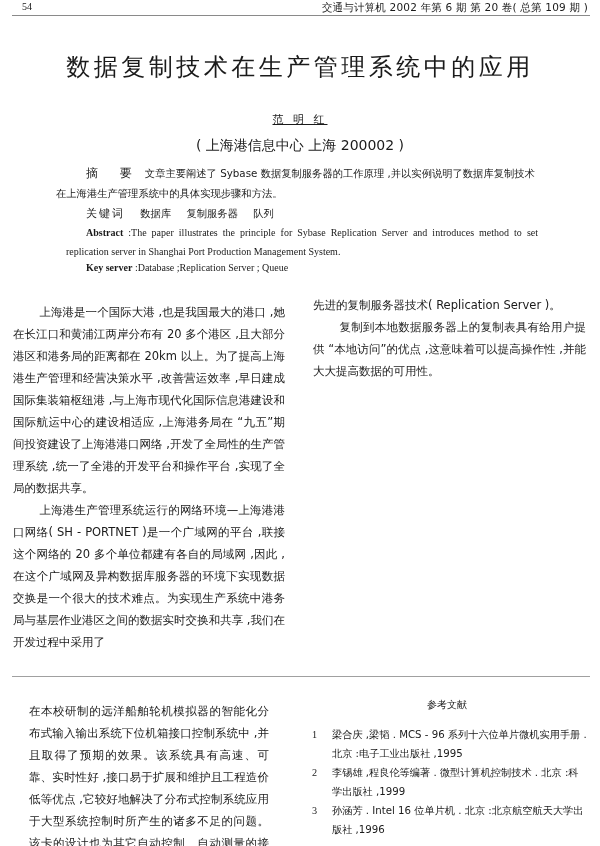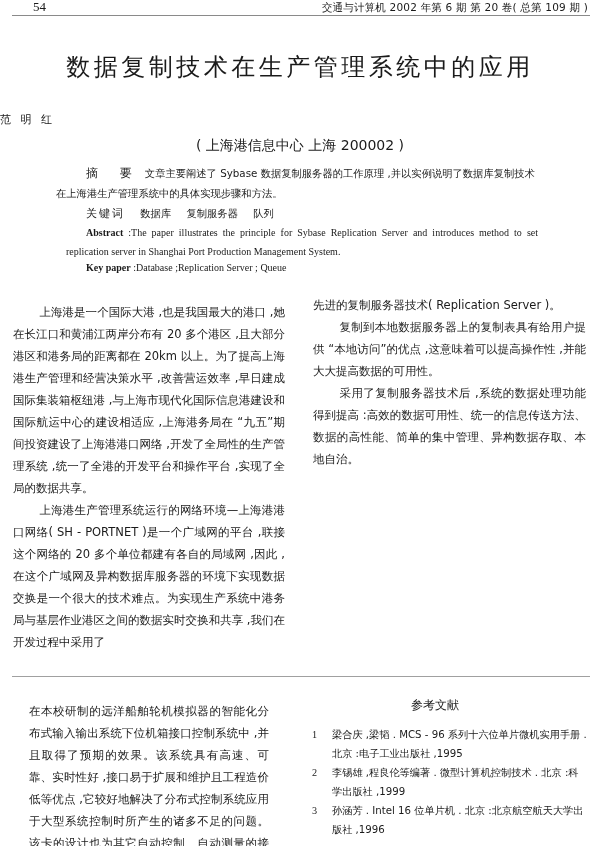--- a/index.html
+++ b/index.html
@@ -5,26 +5,26 @@
     html, body { margin: 0; padding: 0; }
     body {
       width: 600px; height: 846px; overflow: hidden; position: relative;
       background: #ffffff; color: #1a1a1a;
       font-family: "DejaVu Sans", sans-serif;
     }
     .abs { position: absolute; }
     .serif { font-family: "Liberation Serif", "DejaVu Serif", serif; }
 
     
-    .page-num { left: 33px; top: 0px; font-size: 13px; line-height: 14px; }
+    .page-num { left: 22px; top: 0px; font-size: 10px; line-height: 14px; }
     .journal { right: 12px; top: 0px; font-size: 10.5px; line-height: 14px; letter-spacing: 0.2px; }
     .header-rule { left: 12px; top: 15px; width: 578px; height: 1px; background: #8a8a8a; }
 
     .title { left: 0; width: 600px; top: 52px; text-align: center; font-size: 24px; line-height: 30px; letter-spacing: 3.5px; }
-    .author { left: 0; width: 600px; top: 113px; text-align: left; font-size: 11px; line-height: 14px; letter-spacing: 3px; }
+    .author { left: 0; width: 600px; top: 113px; text-align: center; font-size: 11px; line-height: 14px; letter-spacing: 3px; text-decoration: underline; }
     .affil { left: 0; width: 600px; top: 138px; text-align: center; font-size: 14px; line-height: 14px; }
 
     .cn-abstract { left: 56px; width: 480px; top: 163px; font-size: 10.3px; line-height: 20px; text-indent: 30px; }
     .cn-abstract .lbl { font-size: 12px; letter-spacing: 9px; margin-right: 4px; }
     .cn-kw { left: 86px; top: 205px; font-size: 10.3px; line-height: 16px; }
     .cn-kw .lbl { font-size: 11px; letter-spacing: 2px; margin-right: 12px; }
     .cn-kw span.k { margin-right: 12px; }
 
     .en-abstract { left: 66px; width: 472px; top: 223px; font-size: 10px; line-height: 19px; text-indent: 20px; text-align: justify; }
     .en-abstract b, .en-kw b { font-weight: bold; }
@@ -40,21 +40,21 @@
     .sec-head { font-size: 16px; line-height: 24px; margin: 0; }
     .sec-head .num { font-family: "Liberation Serif", serif; margin-right: 20px; }
     .left-col .sec-head { letter-spacing: 12px; margin-bottom: 4px; }
     .right-col .sec-head { margin: 6px 0 6px 0; letter-spacing: 1px; }
 
     .mid-rule { left: 12px; top: 676px; width: 578px; height: 1px; background: #a0a0a0; }
 
     .lower-left { left: 13px; width: 272px; top: 684px; font-size: 11.5px; line-height: 22px; text-align: justify; }
     .lower-left p { margin: 16px; }
 
-    .refs-title { left: 300px; width: 270px; top: 697px; text-align: center; font-size: 12px; line-height: 16px; }
+    .refs-title { left: 312px; width: 270px; top: 697px; text-align: center; font-size: 10px; line-height: 16px; }
     .refs { left: 312px; width: 276px; top: 725px; font-size: 10.2px; line-height: 19px; }
     .ref { display: flex; }
     .ref .rn { width: 20px; flex: none; font-family: "Liberation Serif", serif; }
     .ref .rt { flex: 1; }
   </style>
 </head>
 <body>
 
 <div class="abs page-num serif">54</div>
 <div class="abs journal">交通与计算机   2002 年第 6 期   第 20 卷( 总第 109 期 )</div>
@@ -71,32 +71,31 @@
   <span class="lbl">关键词</span>
   <span class="k">数据库</span>
   <span class="k">复制服务器</span>
   <span class="k">队列</span>
 </div>
 
 <div class="abs en-abstract serif">
   <b>Abstract</b> <span>:The paper illustrates the principle for Sybase Replication Server and introduces method to set replication server in Shanghai Port Production Management System.</span>
 </div>
 <div class="abs en-kw serif">
-  <b>Key paper</b> <span>:Database ;Replication Server ; Queue</span>
+  <b>Key server</b> <span>:Database ;Replication Server ; Queue</span>
 </div>
 
 <div class="abs col left-col">
   <p>上海港是一个国际大港 ,也是我国最大的港口 ,她在长江口和黄浦江两岸分布有 20 多个港区 ,且大部分港区和港务局的距离都在 20km 以上。为了提高上海港生产管理和经营决策水平 ,改善营运效率 ,早日建成国际集装箱枢纽港 ,与上海市现代化国际信息港建设和国际航运中心的建设相适应 ,上海港务局在 “九五”期间投资建设了上海港港口网络 ,开发了全局性的生产管理系统 ,统一了全港的开发平台和操作平台 ,实现了全局的数据共享。</p>
   <p>上海港生产管理系统运行的网络环境—上海港港口网络( SH - PORTNET )是一个广域网的平台 ,联接这个网络的 20 多个单位都建有各自的局域网 ,因此 ,在这个广域网及异构数据库服务器的环境下实现数据交换是一个很大的技术难点。为实现生产系统中港务局与基层作业港区之间的数据实时交换和共享 ,我们在开发过程中采用了</p>
 </div>
 
 <div class="abs col right-col">
   <p class="noindent">先进的复制服务器技术( Replication Server )。</p>
   <p>复制到本地数据服务器上的复制表具有给用户提供 “本地访问”的优点 ,这意味着可以提高操作性 ,并能大大提高数据的可用性。</p>
-  <p>采用了复制服务器技术后 ,系统的数据处理功能得到提高 :高效的数据可用性、统一的信息传送方法、数据的高性能、简单的集中管理、异构数据存取、本地自治。</p>
 </div>
 
 <div class="abs mid-rule"></div>
 
 <div class="abs lower-left">
   <p>在本校研制的远洋船舶轮机模拟器的智能化分布式输入输出系统下位机箱接口控制系统中 ,并且取得了预期的效果。该系统具有高速、可靠、实时性好 ,接口易于扩展和维护且工程造价低等优点 ,它较好地解决了分布式控制系统应用于大型系统控制时所产生的诸多不足的问题。该卡的设计也为其它自动控制、自动测量的接口系统提出了一种有效的设计思路。</p>
 </div>
 
 <div class="abs refs-title">参考文献</div>
 <div class="abs refs">

